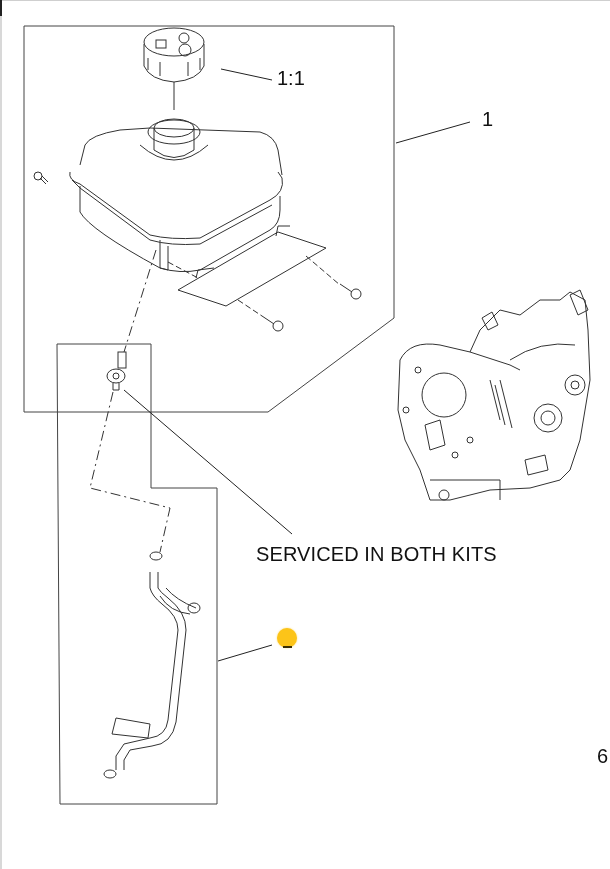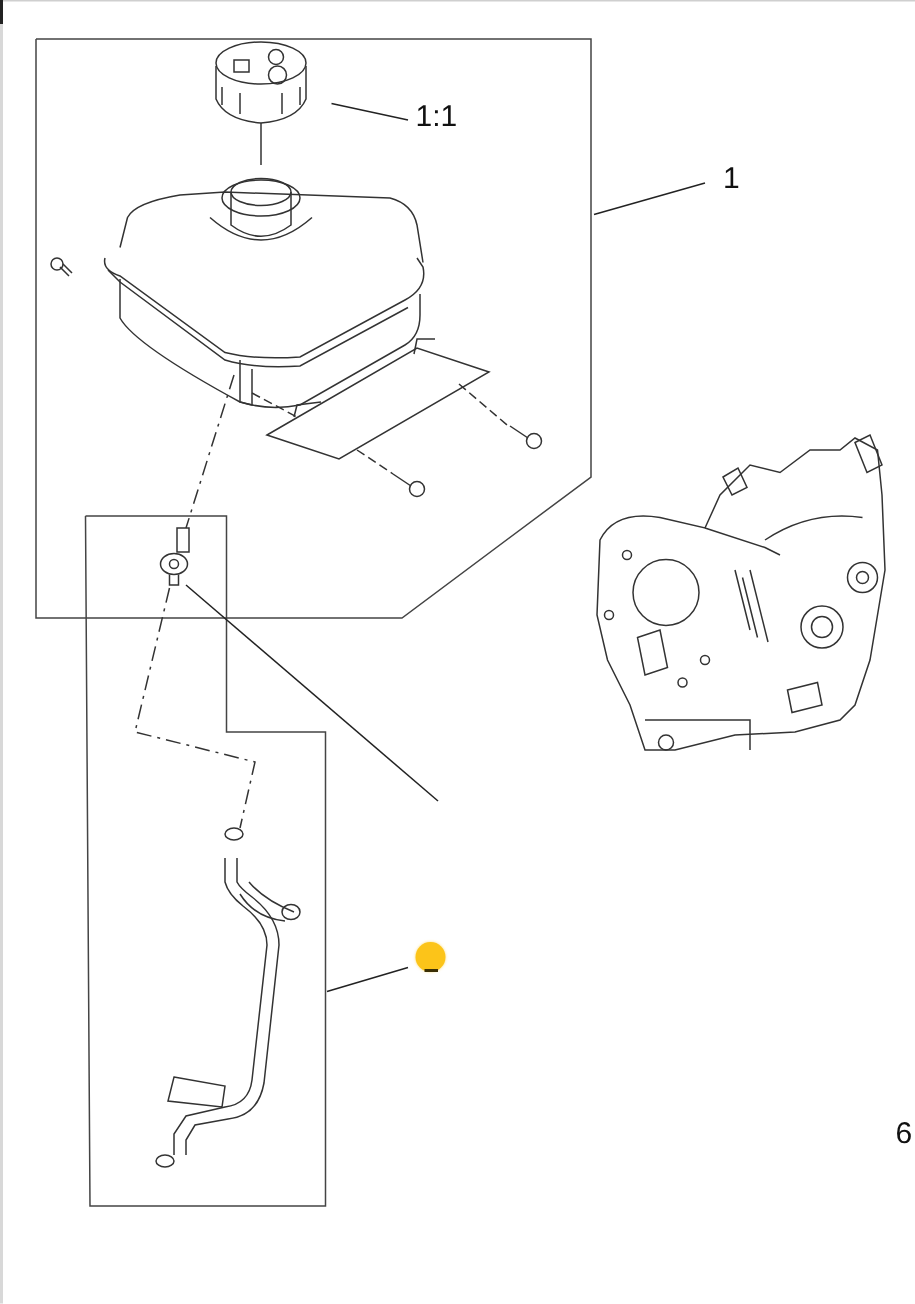--- a/index.html
+++ b/index.html
@@ -123,16 +123,17 @@
       <circle cx="418" cy="370" r="3"></circle>
         <circle cx="406" cy="410" r="3"></circle>
       <circle cx="470" cy="440" r="3"></circle>
         <circle cx="455" cy="455" r="3"></circle>
       <path d="M525,460 L545,455 L548,470 L528,475 Z"></path>
     </g>
   </svg>
 
   <span class="label lbl-11">1:1</span>
   <span class="label lbl-1">1</span>
+  <span class="label lbl-serviced">SERVICED IN BOTH KITS</span>
   <span class="label lbl-6">6</span>
 
   <div class="marker" style="background: rgb(252, 196, 25);"></div>
 </div>
 
 </body></html>

